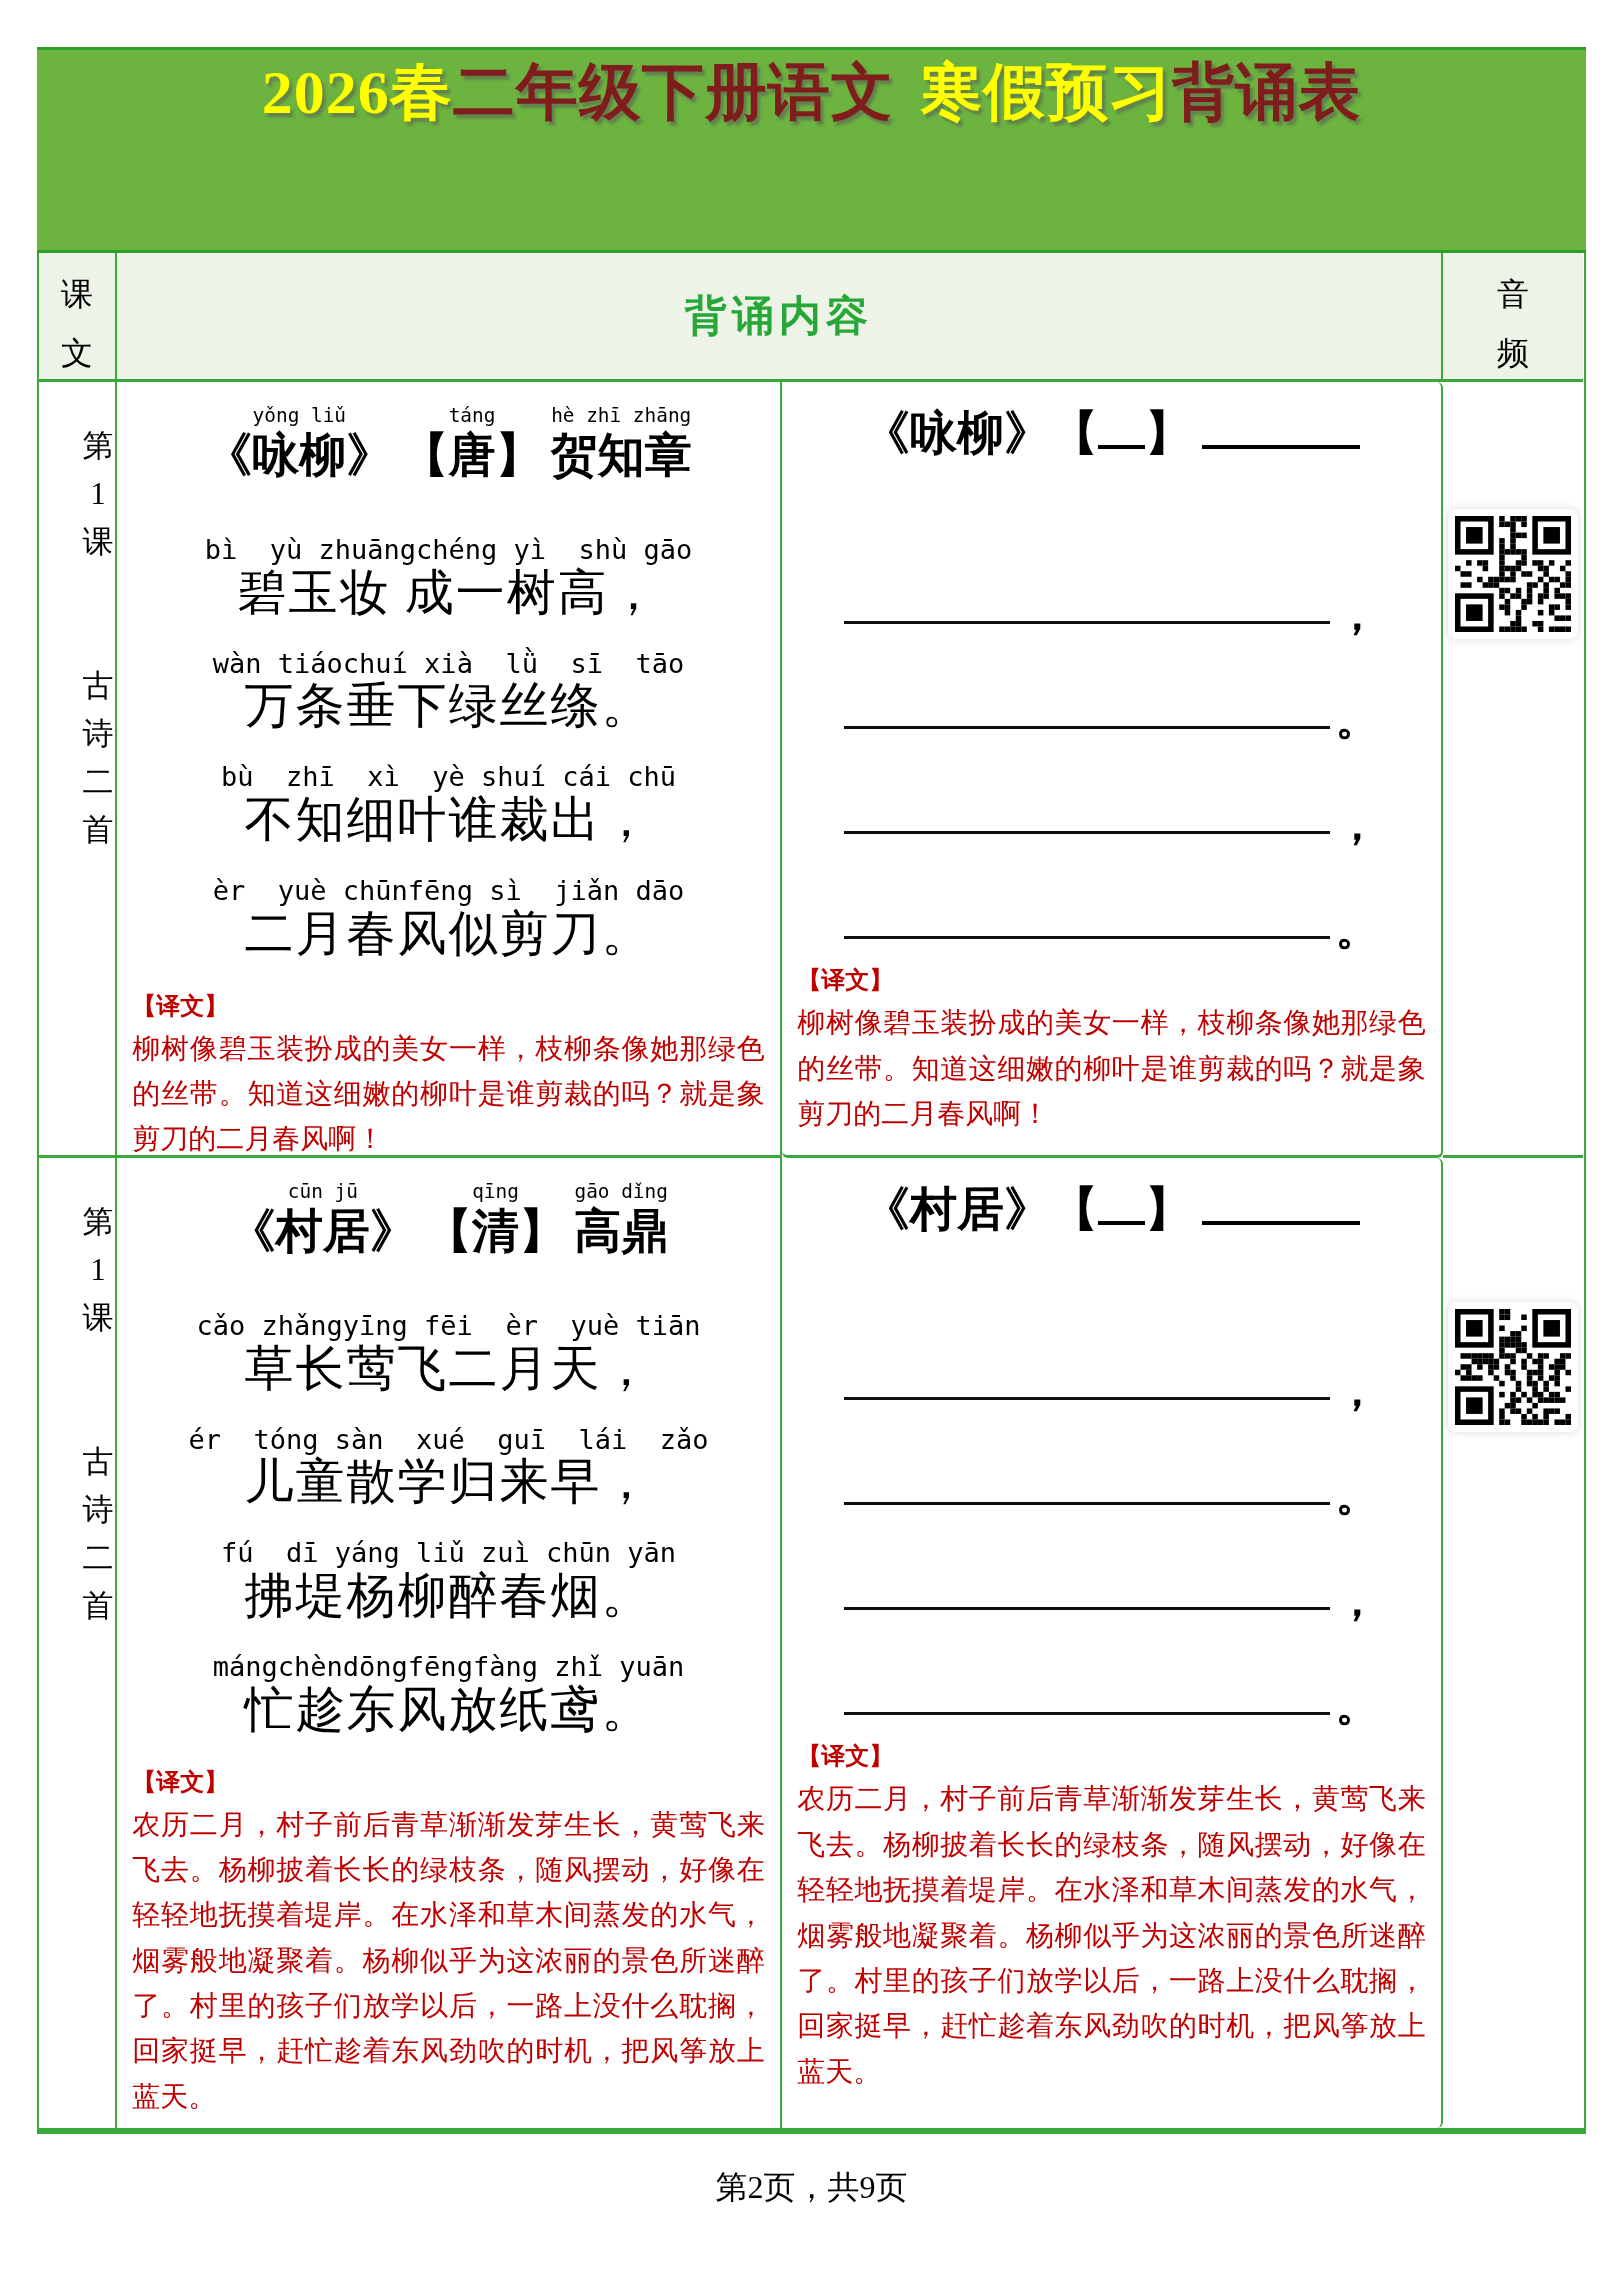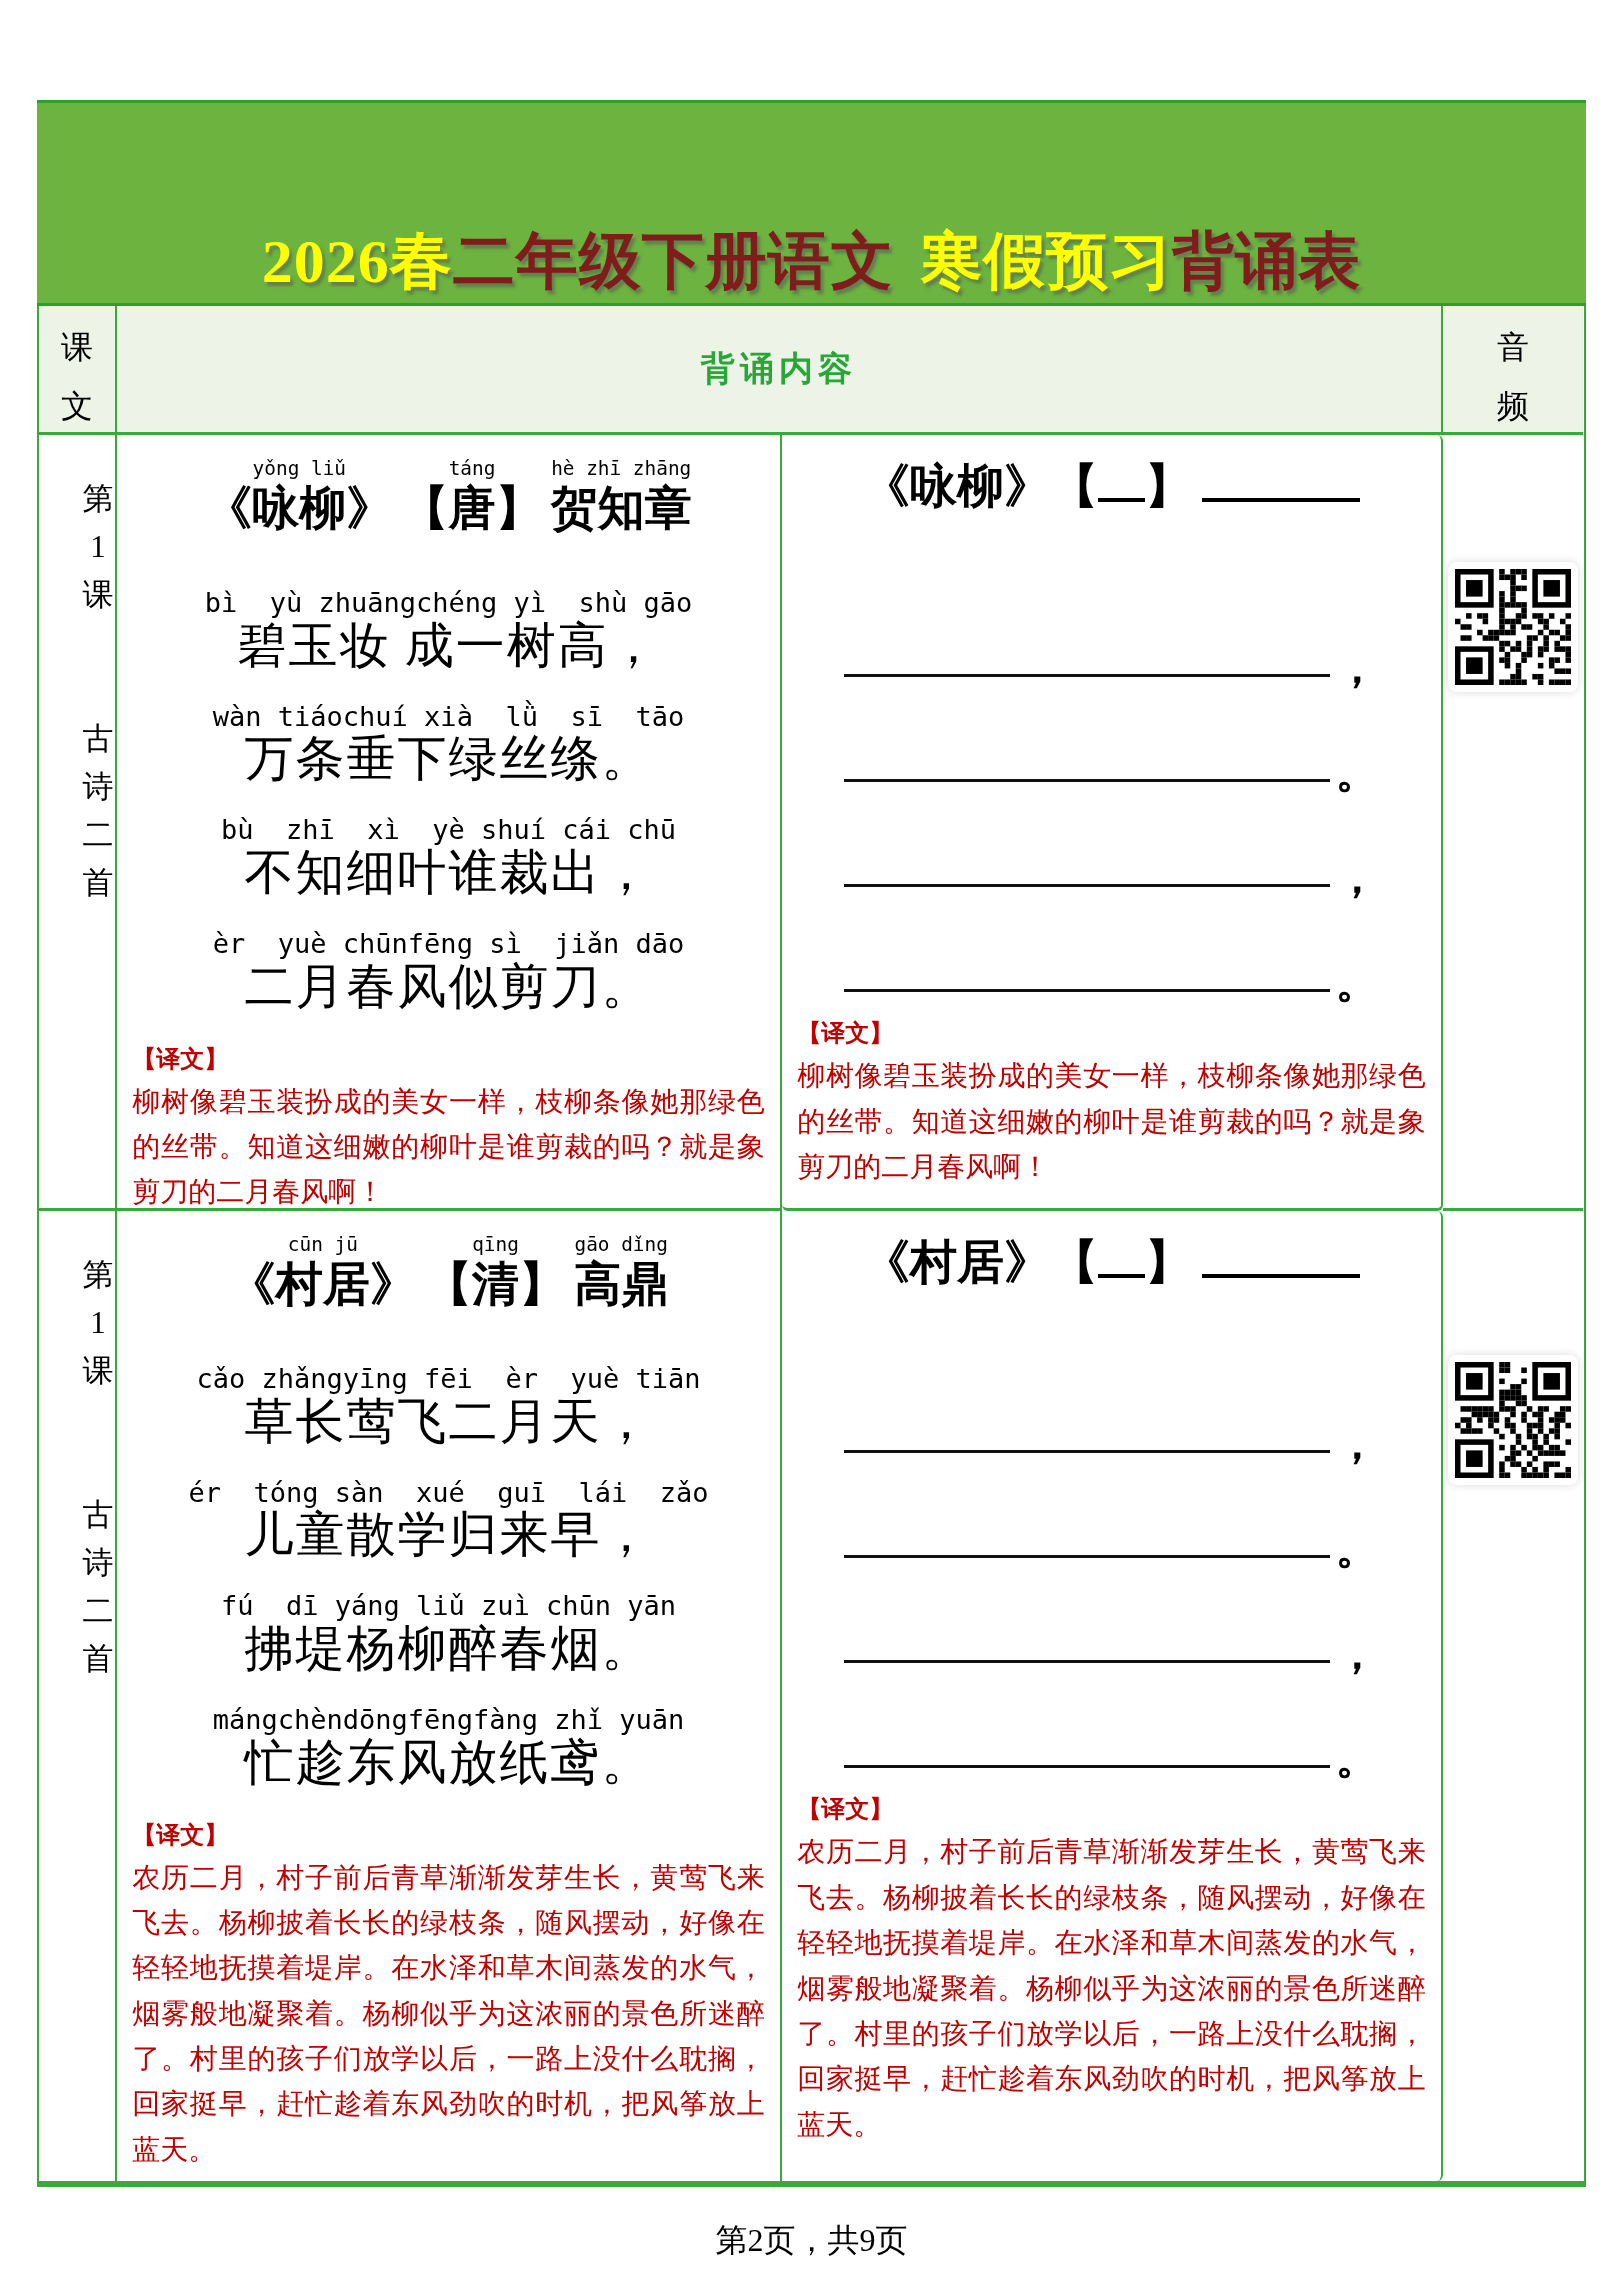--- a/index.html
+++ b/index.html
@@ -1,41 +1,41 @@
 <!DOCTYPE html>
 <html style="font-size:8.2px"><head>
 <meta charset="utf-8">
 <style>
   html,body{margin:0;padding:0;background:#ffffff;}
   .page{position:relative;width:1623px;height:2295px;background:#ffffff;
         font-family:"Liberation Serif",serif;color:#000;overflow:hidden;}
 
   
-  .banner{margin:100px 37px 0;height:200px;background:#6cb33f;
+  .banner{margin:47px 37px 0;height:200px;background:#6cb33f;
           border-top:3.1px solid #2aa02a;border-bottom:3.6px solid #2aa02a;
-          display:flex;align-items:flex-end;justify-content:center;
+          display:flex;align-items:flex-start;justify-content:center;
           font-size:62px;font-weight:bold;letter-spacing:1px;white-space:nowrap;}
   .banner span{text-shadow:3.1px 3.6px 2.6px rgba(90,90,90,.55);}
   .b-yellow{color:#ffff00;}
   .b-white{color:#7f1d1d;}
   .b-gap{width:26.6px;}
 
   
   .table{margin:0 37px;border:2.6px solid #3aa83a;border-top:none;border-bottom-width:6.6px;
          display:grid;grid-template-columns:78px 665px 661px 140px;
          grid-template-rows:129px 776px 970px;}
   .cell{border-right:2px solid #3aa83a;border-bottom:3.1px solid #3aa83a;box-sizing:border-box;overflow:hidden;}
   .no-r{border-right:none;}
   .no-b{border-bottom:none;}
   .hdr{background:#eef3e8;}
 
   .vlabel{width:1.1em;line-break:anywhere;text-align:center;display:block;}
   .h-side{display:flex;justify-content:center;padding-top:12px;font-size:32px;line-height:1.85;}
   .h-content{display:flex;align-items:center;justify-content:center;
-             font-size:34px;font-weight:bold;color:#26a737;letter-spacing:5.1px;}
+             font-size:42px;font-weight:bold;color:#26a737;letter-spacing:5.1px;}
 
   .lesson-col{display:flex;flex-direction:column;align-items:flex-end;padding-top:40px;font-size:31px;line-height:1.55;gap:36px;}
   .lesson-col .vlabel + .vlabel{margin-top:60px;}
 
   
   .poem-cell{padding-top:22.5px;text-align:center;}
   .pg{display:inline-block;vertical-align:bottom;margin:0 4.1px;}
   .pg .py{display:block;font-family:"DejaVu Sans Mono",monospace;font-size:19.4px;line-height:1.15;white-space:pre;}
   .pg .tx{display:block;font-size:47px;line-height:1.22;font-weight:bold;}
   .plines{margin-top:51px;}

